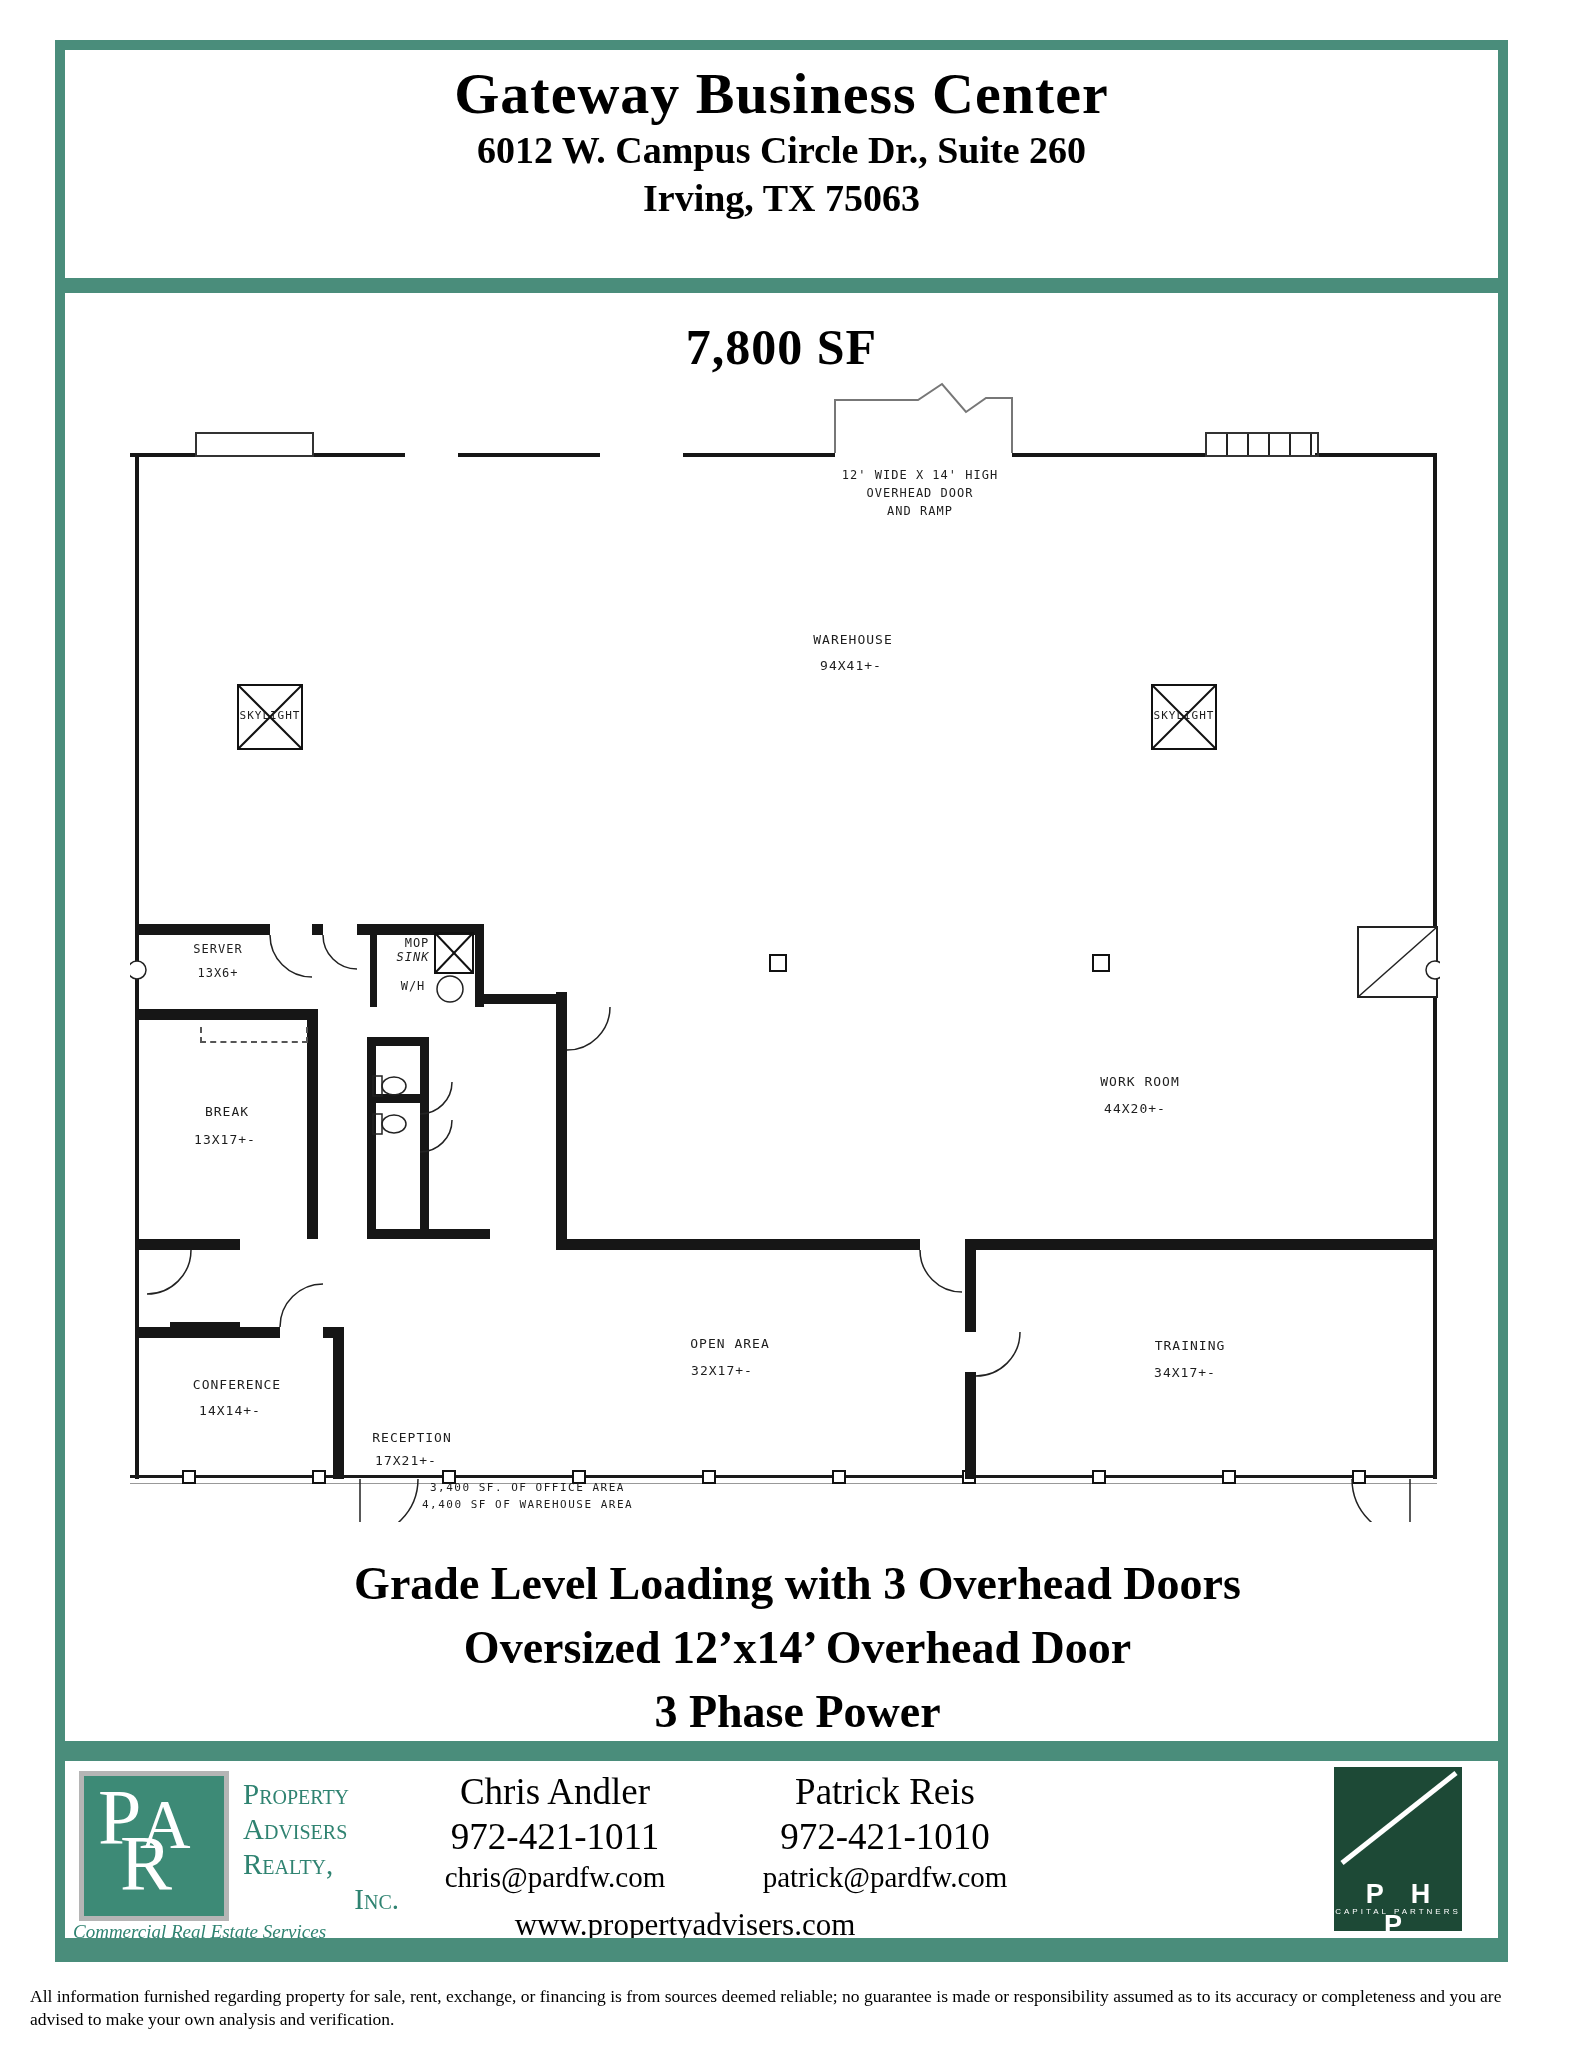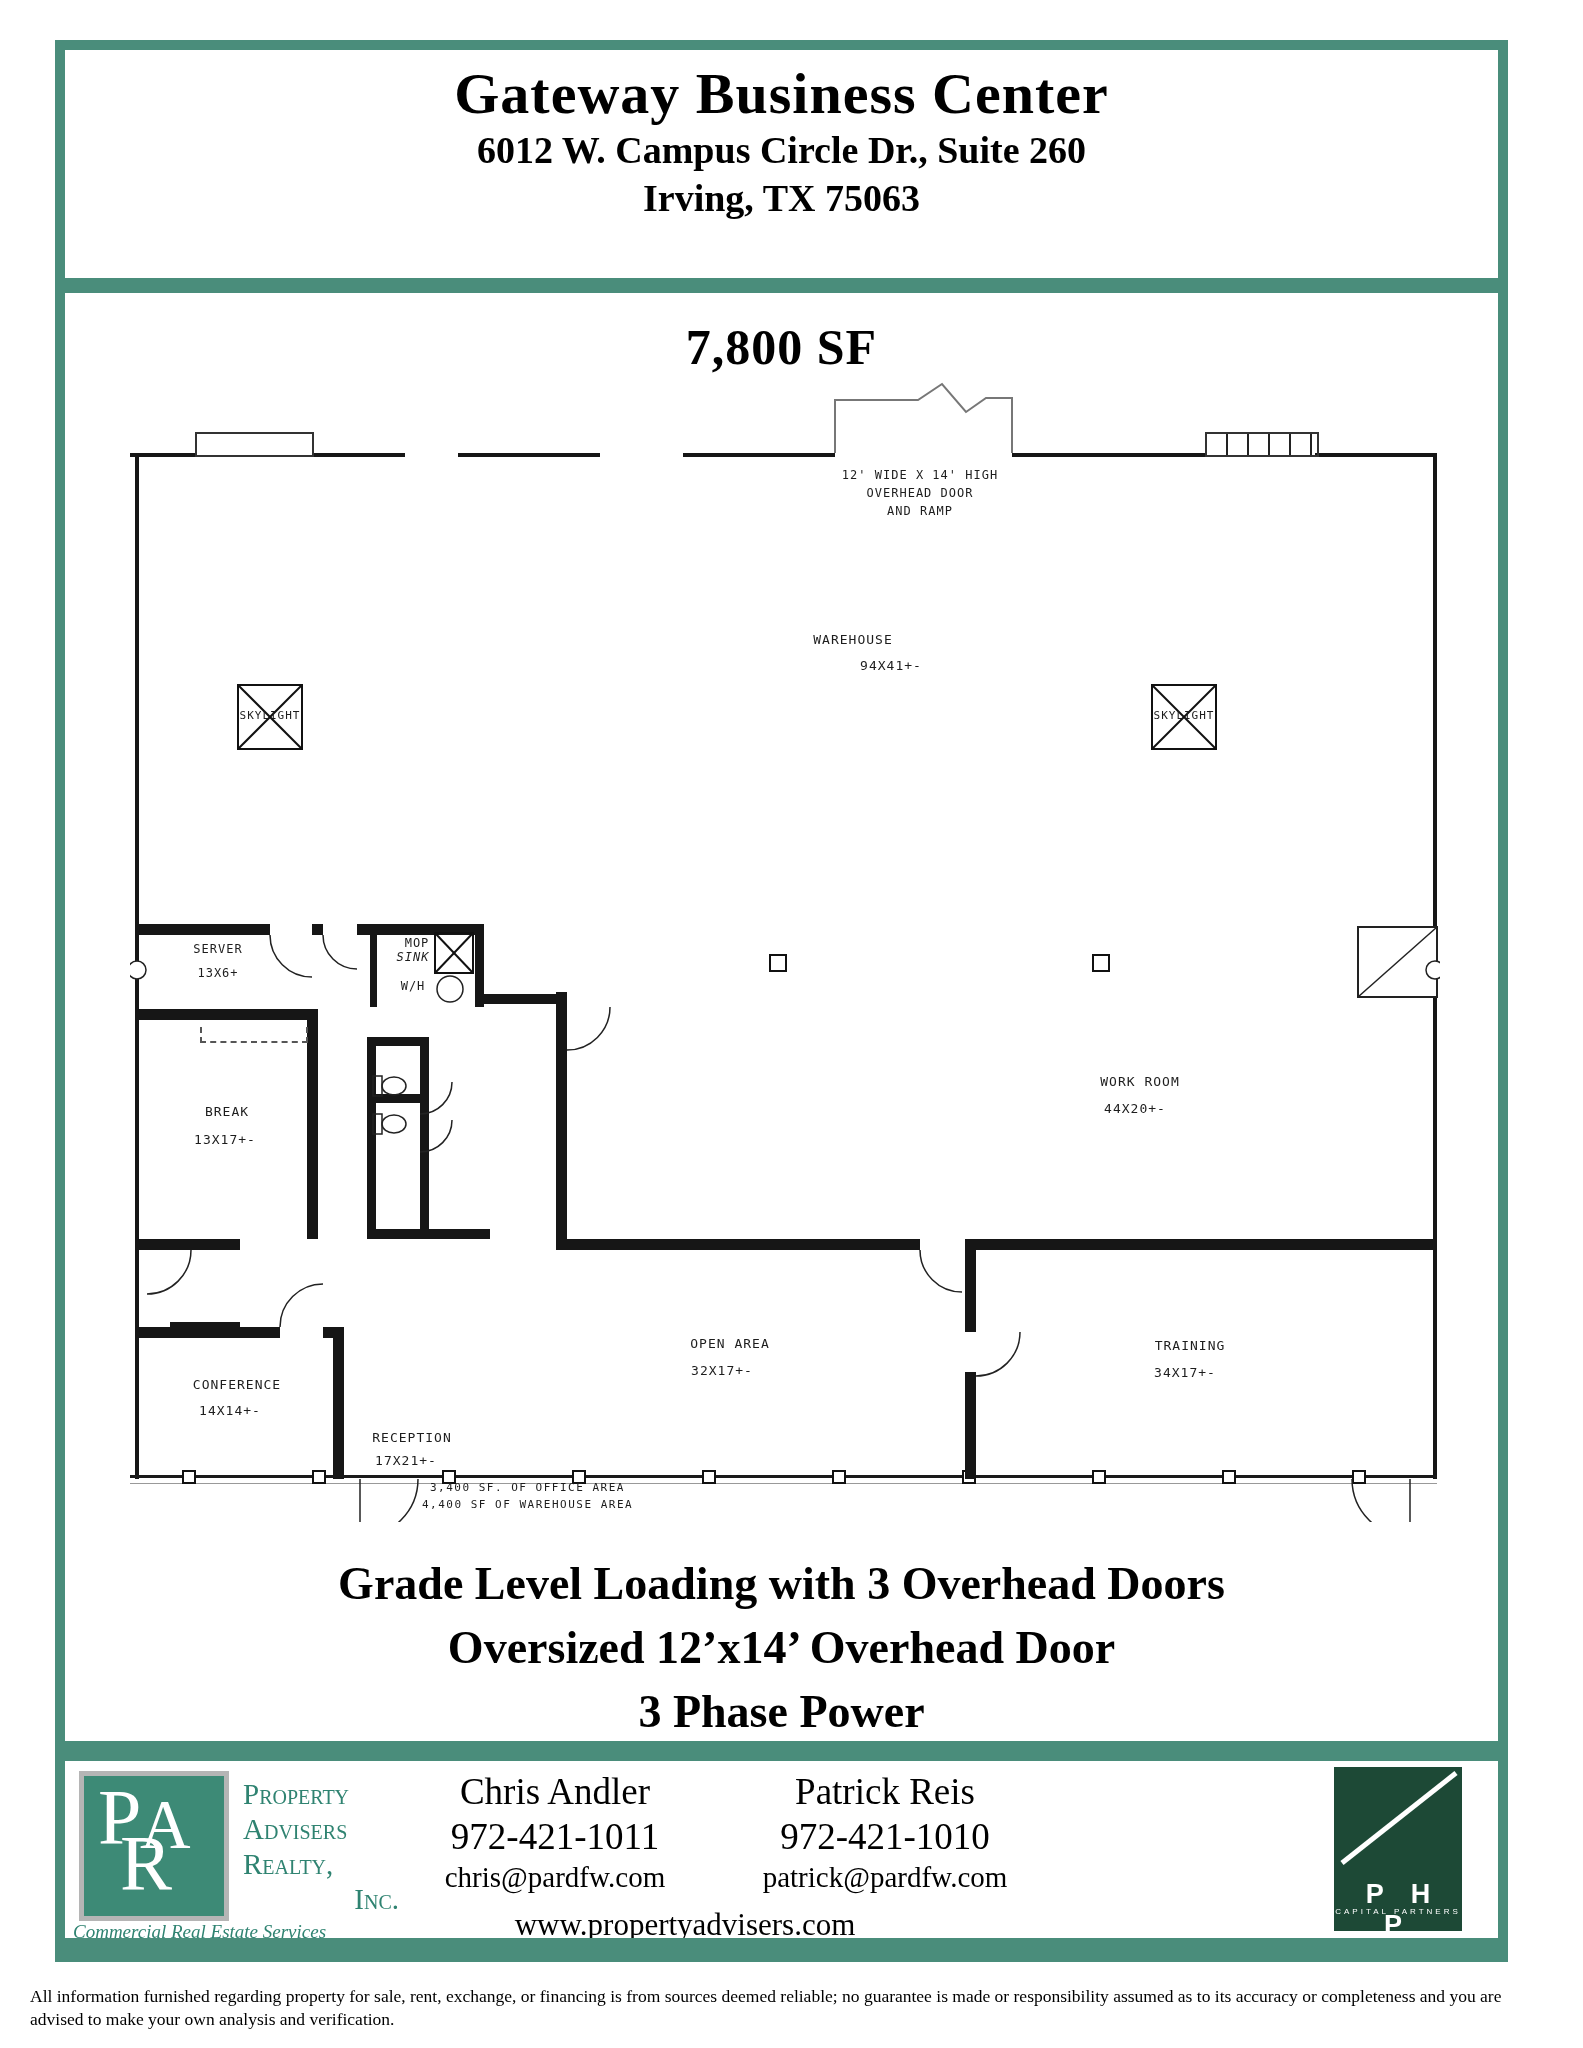--- a/index.html
+++ b/index.html
@@ -25,21 +25,21 @@
   .lab.s11{font-size:11px;}
   .lab.s12{font-size:12px;}
   .lab.s15{font-size:11px;letter-spacing:1.5px;transform:none;}
   .mull{position:absolute;width:10px;height:10px;border:2px solid #111;background:#fff;top:1088px;}
   .dashedcounter{position:absolute;left:70px;top:645px;width:104px;height:14px;
                  border:2px dashed #555;border-top:none;}
   .planrect{position:absolute;border:2px solid #333;background:#fff;}
 
   
   .features{position:absolute;left:65px;top:1552px;width:1433px;text-align:center;
-            font-size:46px;font-weight:bold;line-height:64px;}
+            font-size:46px;font-weight:bold;line-height:64px;padding-left:16px;}
 
   
   .fbar1{position:absolute;left:65px;top:1741px;width:1433px;height:20px;background:#4a8d7b;}
   .fcontent{position:absolute;left:65px;top:1761px;width:1433px;height:177px;background:#fff;}
   .fbar2{position:absolute;left:65px;top:1938px;width:1433px;height:14px;background:#4a8d7b;}
 
   .parlogo{position:absolute;left:14px;top:10px;width:140px;height:140px;background:#3d8a76;
            border:5px solid #b5b5b5;box-sizing:content-box;}
   .parlogo span{position:absolute;color:#fff;font-family:"Liberation Serif",serif;line-height:1;}
   .parP{left:14px;top:2px;font-size:78px;}
@@ -185,21 +185,21 @@
       <line x1="1280" y1="1097" x2="1280" y2="1155"></line>
       <path d="M1280,1155 A58,58 0 0 1 1222,1097"></path>
     </g>
   </svg>
 
   <div class="lab s12" style="left:790px;top:86px;">12' WIDE X 14' HIGH</div>
   <div class="lab s12" style="left:790px;top:104px;">OVERHEAD DOOR</div>
   <div class="lab s12" style="left:790px;top:122px;">AND RAMP</div>
 
   <div class="lab" style="left:723px;top:250px;">WAREHOUSE</div>
-  <div class="lab" style="left:721px;top:276px;margin-left:40px;">94X41+-</div>
+  <div class="lab" style="left:721px;top:276px;">94X41+-</div>
 
   <div class="lab s11" style="left:140px;top:327px;">SKYLIGHT</div>
   <div class="lab s11" style="left:1054px;top:327px;">SKYLIGHT</div>
 
   <div class="lab s12" style="left:88px;top:560px;">SERVER</div>
   <div class="lab s12" style="left:88px;top:584px;">13X6+</div>
 
   <div class="lab s12" style="left:283px;top:554px;padding-left:8px;">MOP</div>
   <div class="lab s12" style="left:283px;top:568px;font-style:italic;">SINK</div>
   <div class="lab s12" style="left:283px;top:597px;">W/H</div>

